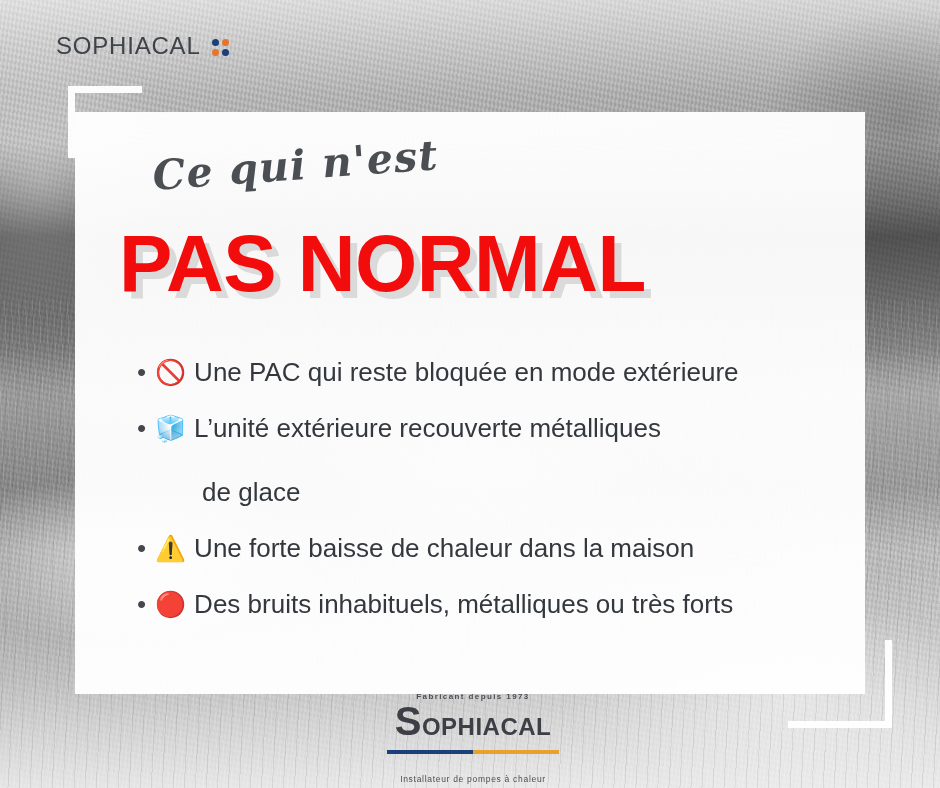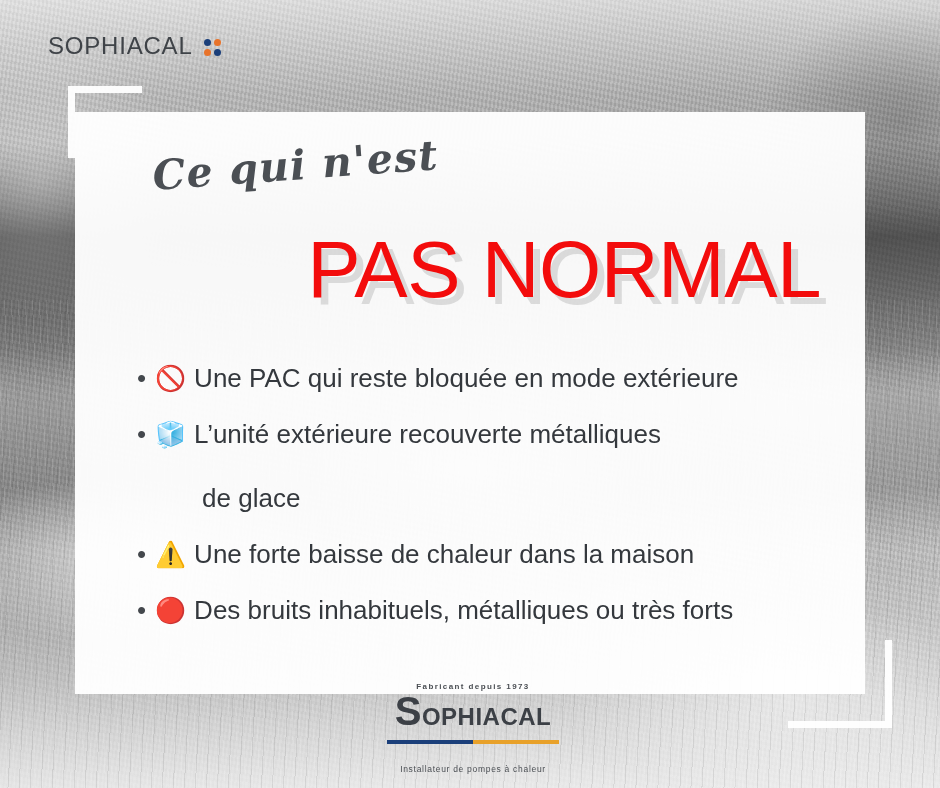--- a/index.html
+++ b/index.html
@@ -47,21 +47,21 @@
     position: absolute;
     left: 0; right: 0; bottom: 0; top: 300px;
     background-image:
       repeating-linear-gradient(88deg, rgba(255,255,255,0.10) 0 1px, rgba(0,0,0,0) 1px 7px),
       repeating-linear-gradient(93deg, rgba(60,60,60,0.10) 0 1px, rgba(0,0,0,0) 1px 11px);
   }
 
   
   #topbrand {
     position: absolute;
-    left: 48px; top: 32px;
+    left: 56px; top: 32px;
     display: flex;
     align-items: center;
     gap: 11px;
     z-index: 6;
   }
   #topbrand .word {
     font-size: 24px;
     letter-spacing: 0.8px;
     font-weight: 400;
     color: #3f4348;
@@ -111,26 +111,26 @@
     letter-spacing: 1.2px;
     transform: rotate(-4.2deg);
     transform-origin: left center;
     margin-left: 34px;
     margin-top: 6px;
     height: 54px;
   }
 
   #headline {
     font-size: 80px;
-    font-weight: 400;
+    font-weight: 700;
     color: #f30c0c;
     letter-spacing: -0.5px;
-    text-align: right;
+    text-align: left;
     line-height: 1;
-    margin-top: 24px;
+    margin-top: 18px;
     text-shadow: 7px 7px 0 rgba(150,150,150,0.30);
     white-space: nowrap;
   }
 
   #list {
     margin-top: 52px;
     padding: 0 4px 0 18px;
   }
   .row {
     display: flex;
@@ -159,21 +159,21 @@
   }
   .row-text .wrap2 {
     display: block;
     margin-top: 32px;
     margin-left: 8px;
   }
 
   
   #footer-logo {
     position: absolute;
-    left: 0; right: 0; bottom: 14px;
+    left: 0; right: 0; bottom: 4px;
     z-index: 7;
     display: flex;
     flex-direction: column;
     align-items: center;
     gap: 1px;
     padding-left: 6px;
   }
   #footer-logo .tag-top {
     font-size: 8px;
     letter-spacing: 1.4px;

